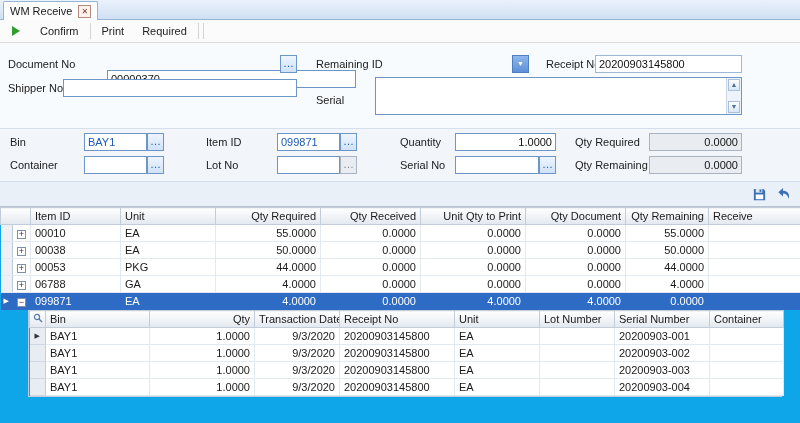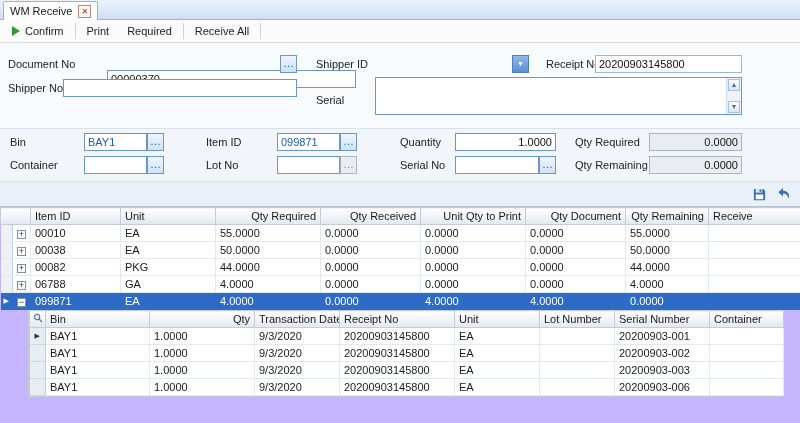--- a/index.html
+++ b/index.html
@@ -1,26 +1,26 @@
 <!DOCTYPE html>
 <html><head>
 <meta charset="utf-8">
 <style>
   * { margin:0; padding:0; box-sizing:border-box; }
   body { font-family:"Liberation Sans", sans-serif; background:#fff; }
-  .window { position:relative; width:800px; height:423px; background:#c4b5fd; overflow:hidden; font-size:11px; color:#1a1a1a; }
+  .window { position:relative; width:800px; height:423px; background:#0ea5e9; overflow:hidden; font-size:11px; color:#1a1a1a; }
 
   
   .tabstrip { position:absolute; top:0; left:0; right:0; height:20px; background:linear-gradient(#eaf2fb,#cfe0f3); border-bottom:1px solid #96b4d4; }
   .tab { position:absolute; left:3px; top:1px; height:19px; display:flex; align-items:center; gap:6px; padding:0 6px; background:#fdfdfd; border:1px solid #96b4d4; border-bottom:none; border-radius:2px 2px 0 0; }
   .tab-close { display:inline-block; width:13px; height:13px; border:1px solid #b48a7a; background:#fdf3ec; color:#7a3b2e; font-size:8px; line-height:11px; text-align:center; }
 
   
   .toolbar { position:absolute; top:20px; left:0; right:0; height:23px; background:#fbfbfb; border-bottom:1px solid #dadada; display:flex; align-items:center; padding-left:3px; }
-  .tbtn { display:flex; align-items:center; gap:5px; padding:2px 9px; height:20px; color:#222; }
+  .tbtn { display:flex; align-items:center; gap:20px; padding:2px 9px; height:20px; color:#222; }
   .tsep { width:1px; height:16px; background:#d2d2d2; margin:0 2px; }
   .play-icon { width:0; height:0; border-left:8px solid #2f9e2f; border-top:5px solid transparent; border-bottom:5px solid transparent; }
   .activity-btn { border:1px solid #b0c8e8; background:#e3eefb; border-radius:2px; }
   .table-icon { width:13px; height:11px; border:1px solid #4a7ebb; background:linear-gradient(#7aa7dd 0 3px, #fff 3px); position:relative; }
   .table-icon::before { content:""; position:absolute; left:3px; top:3px; bottom:0; width:1px; background:#a9c4e4; }
   .table-icon::after  { content:""; position:absolute; left:7px; top:3px; bottom:0; width:1px; background:#a9c4e4; }
 
   
   .formbg   { position:absolute; top:43px; left:0; right:0; height:85px; background:#f8fbfe; }
   .detailbg { position:absolute; top:128px; left:0; right:0; height:53px; background:#f2f6fb; border-top:1px solid #d6e0ec; }
@@ -43,21 +43,21 @@
   
   .grid { position:absolute; top:206px; left:0; width:800px; border-top:1px solid #b9c2cf; }
   table { border-collapse:collapse; table-layout:fixed; font-size:11px; width:100%; }
   .maintbl { width:800px; }
   .subwrap { margin-left:28px; width:754px; border-left:1px solid #c3ccd9; border-right:1px solid #c3ccd9; border-bottom:1px solid #c3ccd9; }
   th { font-weight:normal; }
   th, td { overflow:hidden; white-space:nowrap; }
   .hcell { height:17px; background:linear-gradient(#fefefe,#e3e8f0); border:1px solid #c3ccd9; padding:0 4px; text-align:left; line-height:15px; }
   .hcell.num { text-align:right; }
   .dcell { height:17px; background:#fff; border-right:1px solid #e3e9f1; border-bottom:1px solid #e3e9f1; padding:0 4px; line-height:16px; }
-  .dcell.num { }
+  .dcell.num { text-align:right; }
   .ind { height:17px; background:#edf1f6; border-right:1px solid #c3ccd9; border-bottom:1px solid #e3e9f1; text-align:center; font-size:7px; color:#333; }
   .expcell { text-align:center; padding:0; }
   .expbox { display:inline-block; width:9px; height:9px; border:1px solid #7e91a8; background:#fff; color:#333; font-size:9px; line-height:7px; text-align:center; vertical-align:middle; }
   tr.sel .dcell, tr.sel .ind { background:#2e6bc5; color:#fff; border-right-color:#2e6bc5; border-bottom-color:#2e6bc5; }
   .selbtn { height:17px; background:#e8edf4; border-right:1px solid #c3ccd9; border-bottom:1px solid #cfd7e2; text-align:center; font-size:7px; color:#333; }
 </style>
 </head>
 <body>
 
 <div class="window">
@@ -75,33 +75,30 @@
       <span>Confirm</span>
     </div>
     <div class="tsep"></div>
     <div class="tbtn">
       <span>Print</span>
     </div>
     <div class="tbtn">
       <span>Required</span>
     </div>
     <div class="tsep"></div>
-    <div class="tbtn">
-      <span>Receive All</span>
-    </div>
     <div class="tsep"></div>
   </div>
 
   <div class="formbg"></div>
 
   <span class="lbl" style="left:8px; top:58px;">Document No</span>
   <div class="fld" style="left:63px; top:70px; width:249px;margin-left:44px;">00000370</div>
   <div class="lookup" style="left:280px; top:55px;">…</div>
 
-  <span class="lbl" style="left:316px; top:58px;">Shipper ID</span>
+  <span class="lbl" style="left:316px; top:58px;">Remaining ID</span>
   <div class="drop" style="left:512px; top:55px;">▼</div>
 
   <span class="lbl" style="left:546px; top:58px;">Receipt No</span>
   <div class="fld lite" style="left:595px; top:55px; width:147px;">20200903145800</div>
 
   <span class="lbl" style="left:8px; top:82px;">Shipper No.</span>
   <div class="fld" style="left:63px; top:79px; width:234px;"></div>
 
   <span class="lbl" style="left:316px; top:94px;">Serial</span>
   <div class="notes" style="left:375px; top:77px; width:367px; height:38px;">
@@ -204,21 +201,21 @@
         <td class="dcell num">50.0000</td>
         <td class="dcell num">0.0000</td>
         <td class="dcell num">0.0000</td>
         <td class="dcell num">0.0000</td>
         <td class="dcell num">50.0000</td>
         <td class="dcell"></td>
       </tr>
       <tr>
         <td class="ind"></td>
         <td class="dcell expcell"><span class="expbox">+</span></td>
-        <td class="dcell">00082</td>
+        <td class="dcell">00053</td>
         <td class="dcell">PKG</td>
         <td class="dcell num">44.0000</td>
         <td class="dcell num">0.0000</td>
         <td class="dcell num">0.0000</td>
         <td class="dcell num">0.0000</td>
         <td class="dcell num">44.0000</td>
         <td class="dcell"></td>
       </tr>
       <tr>
         <td class="ind"></td>
@@ -311,21 +308,21 @@
           <td class="dcell"></td>
         </tr>
         <tr>
           <td class="selbtn"></td>
           <td class="dcell">BAY1</td>
           <td class="dcell num">1.0000</td>
           <td class="dcell num">9/3/2020</td>
           <td class="dcell">20200903145800</td>
           <td class="dcell">EA</td>
           <td class="dcell"></td>
-          <td class="dcell">20200903-006</td>
+          <td class="dcell">20200903-004</td>
           <td class="dcell"></td>
         </tr>
       </tbody>
         </table>
     </div>
   </div>
 
 </div>
 
 </body></html>

